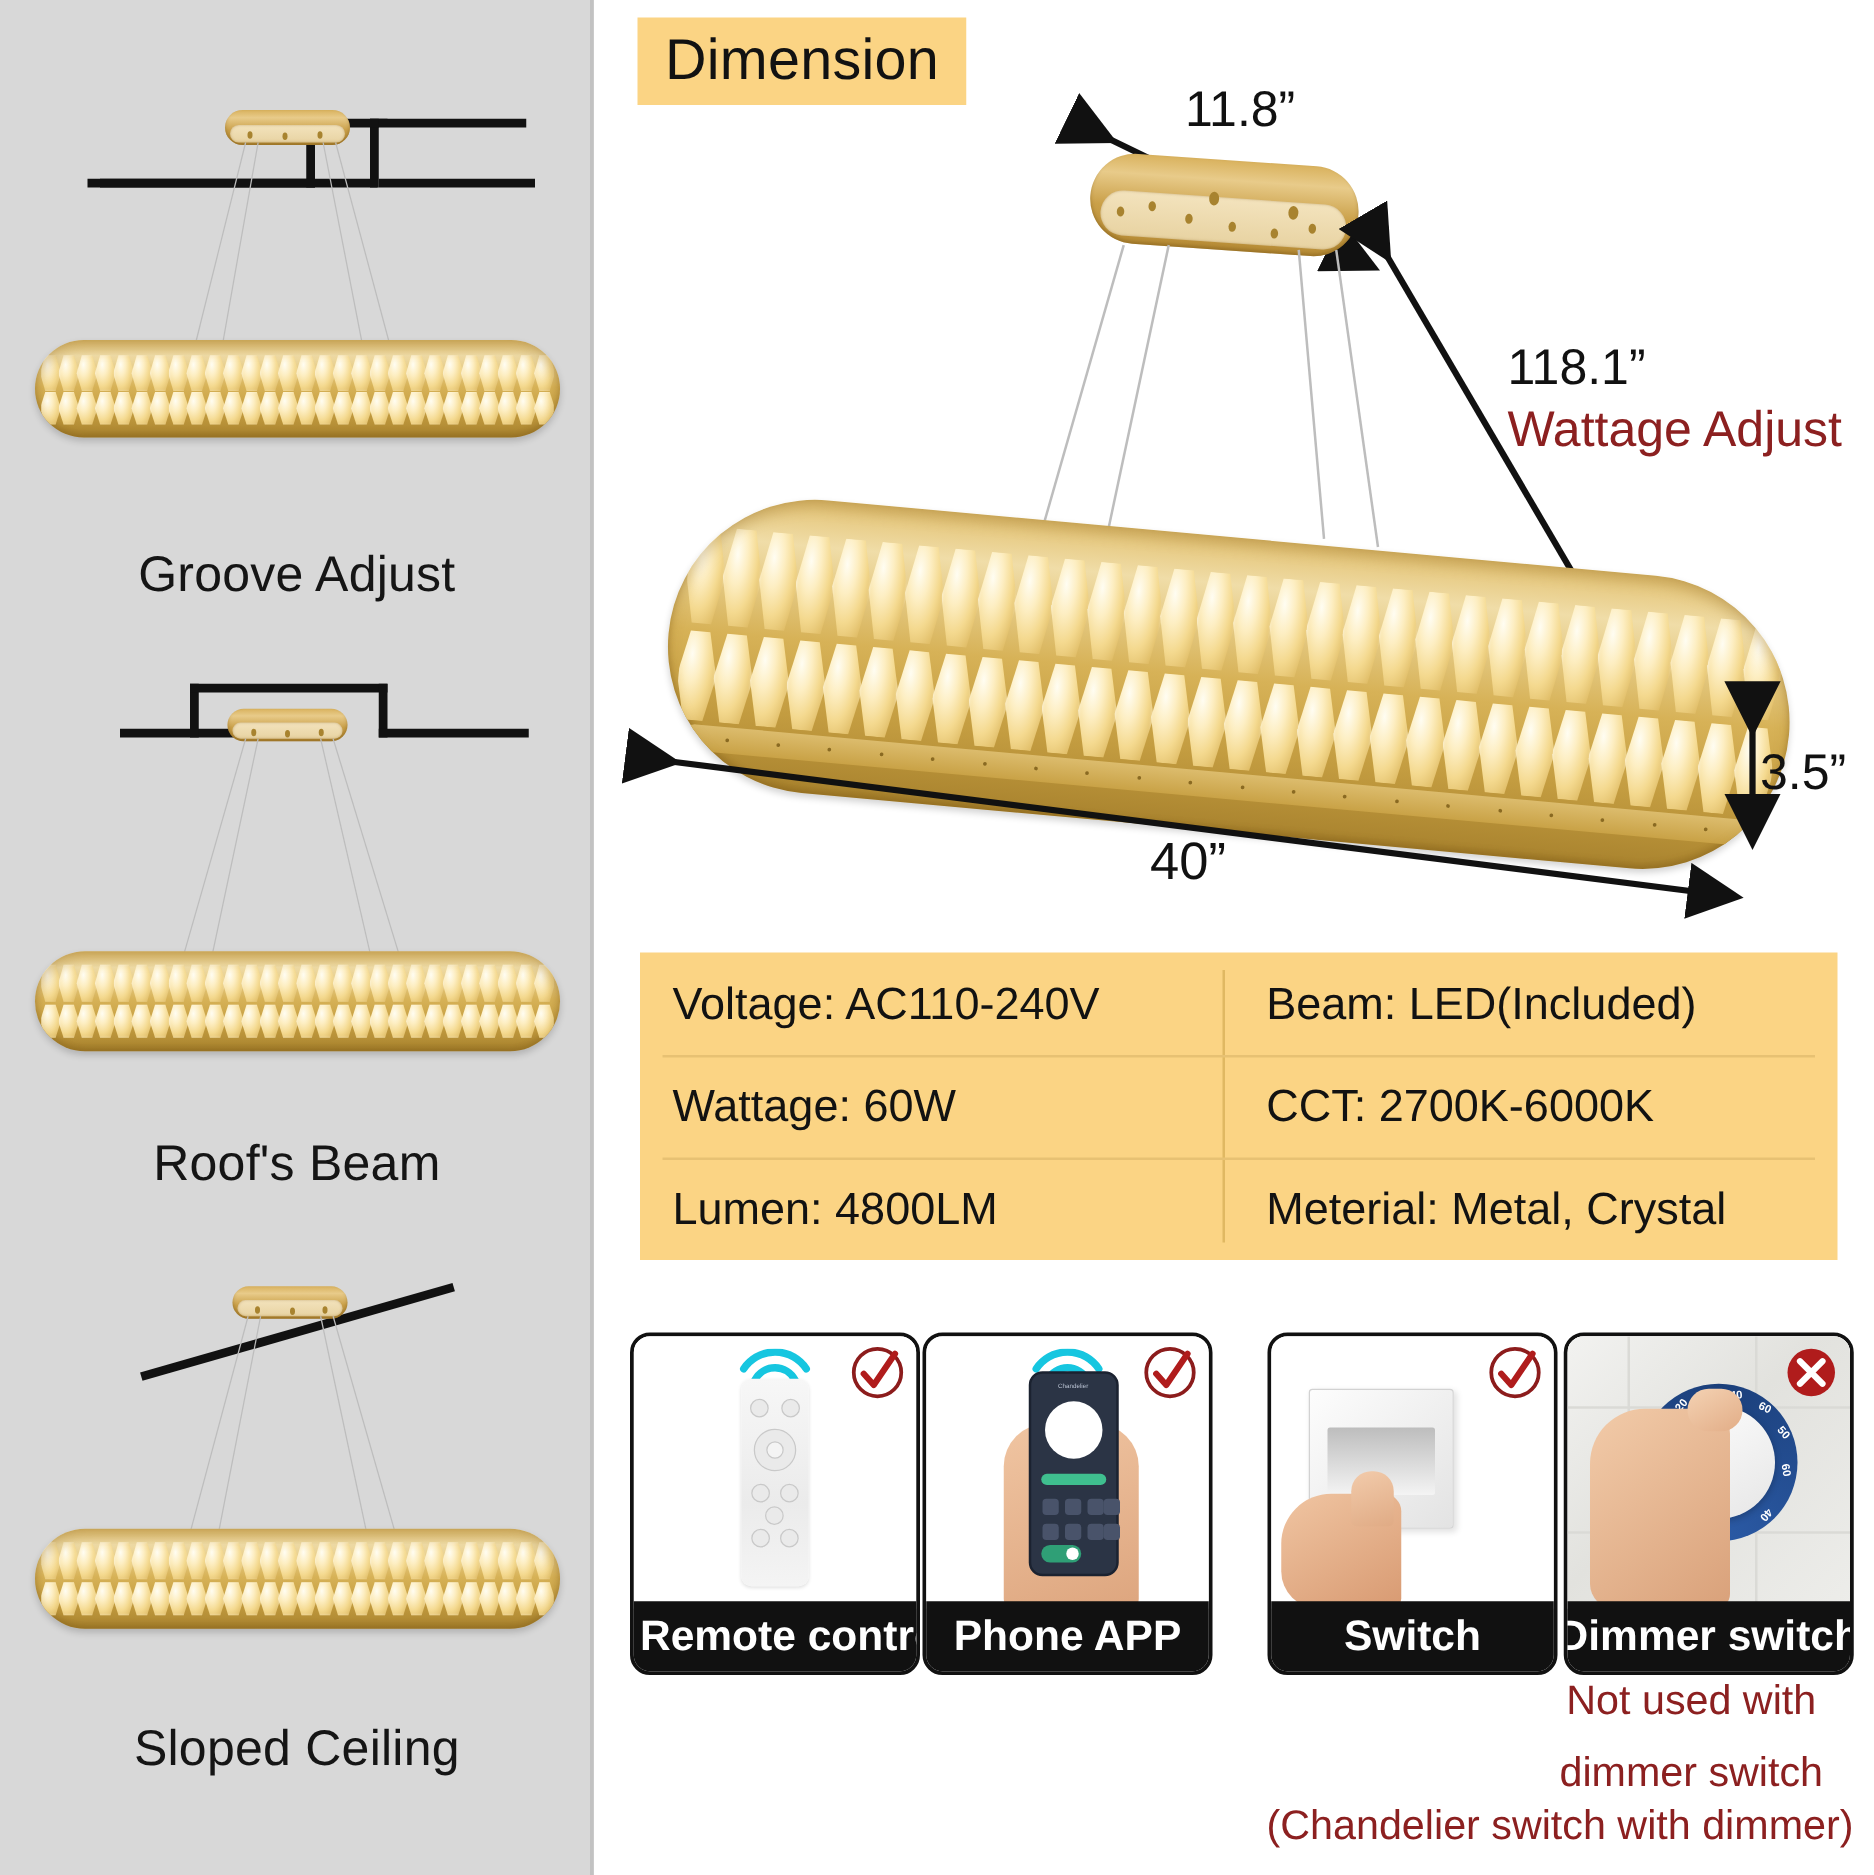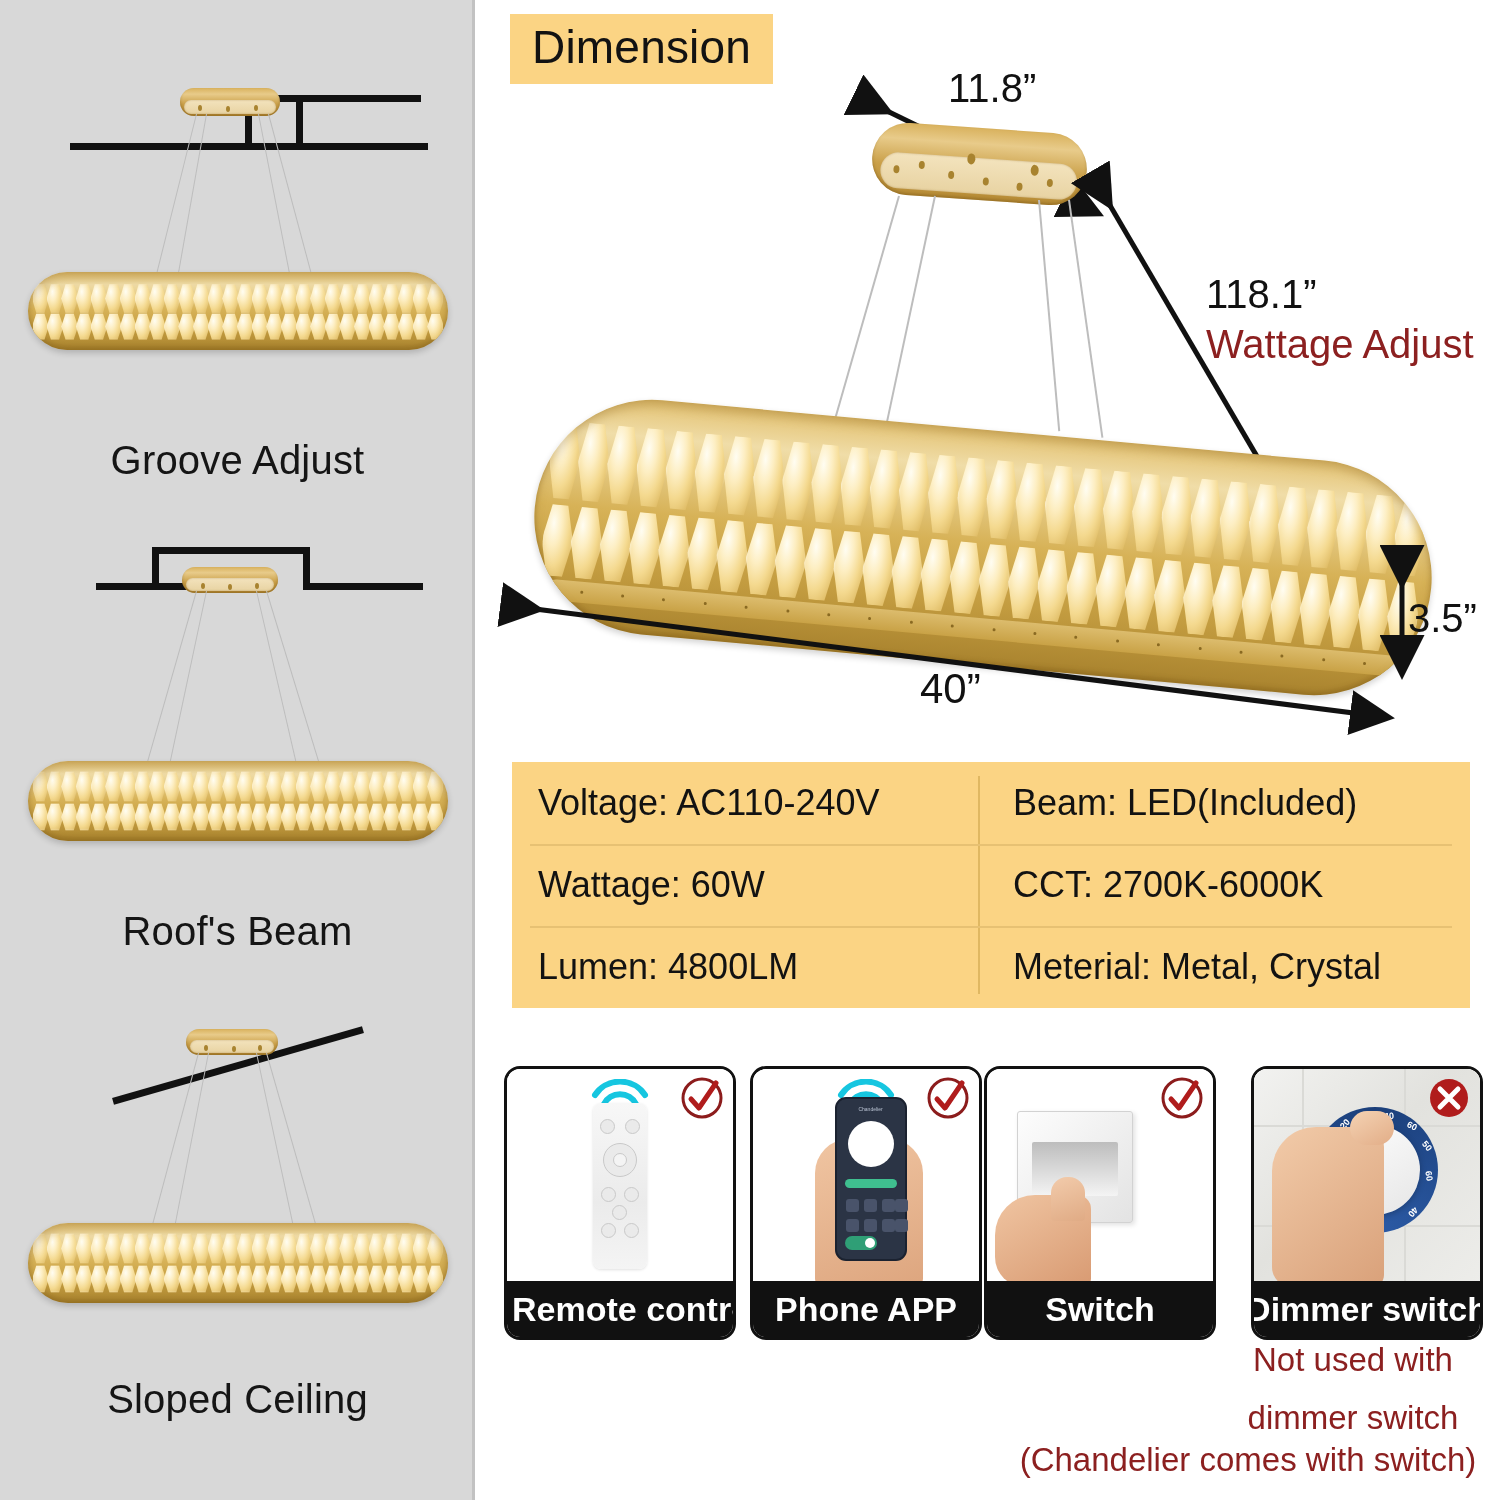--- a/index.html
+++ b/index.html
@@ -639,21 +639,21 @@
             <span class="rbtn" style="left:31px;top:120px;width:15px;height:15px;"></span>
           </div>
           <svg class="badge" viewBox="0 0 46 46">
             <circle cx="23" cy="23" r="19" fill="none" stroke="#8c1c1c" stroke-width="3"></circle>
             <path d="M12 24 L20 33 L37 8" fill="none" stroke="#b01c1c" stroke-width="5" stroke-linecap="round" stroke-linejoin="round"></path>
           </svg>
         </div>
         <div class="cap">Remote control</div>
       </div>
 
-      <div class="ctrl" style="left:246px;">
+      <div class="ctrl" style="left:234px;">
         <div class="img-area">
           <svg class="wifi" viewBox="0 0 62 42">
             <path d="M6 16 A30 30 0 0 1 56 16" stroke="#16c6e0" stroke-width="6" fill="none" stroke-linecap="round"></path>
             <path d="M15 25 A18 18 0 0 1 47 25" stroke="#16c6e0" stroke-width="6" fill="none" stroke-linecap="round"></path>
             <circle cx="31" cy="36" r="5" fill="#16c6e0"></circle>
           </svg>
           <div class="hand" style="left:62px; top:70px; width:108px; height:150px; border-radius:34px 34px 10px 10px; background:linear-gradient(160deg,#f0c5a2,#dda57e);"></div>
           <div class="phone">
             <div class="ttl">Chandelier</div>
             <div class="dial"></div>
@@ -669,21 +669,21 @@
             <div class="toggle"></div>
           </div>
           <svg class="badge" viewBox="0 0 46 46">
             <circle cx="23" cy="23" r="19" fill="none" stroke="#8c1c1c" stroke-width="3"></circle>
             <path d="M12 24 L20 33 L37 8" fill="none" stroke="#b01c1c" stroke-width="5" stroke-linecap="round" stroke-linejoin="round"></path>
           </svg>
         </div>
         <div class="cap center">Phone APP</div>
       </div>
 
-      <div class="ctrl" style="left:480px;">
+      <div class="ctrl" style="left:510px;">
         <div class="img-area">
           <div class="wswitch">
             <div class="rocker"></div>
           </div>
           <div class="hand" style="left:8px; top:126px; width:96px; height:92px; border-radius:40px 14px 8px 30px; background:linear-gradient(150deg,#f0c5a2,#d89a72);"></div>
           <div class="hand" style="left:64px; top:108px; width:34px; height:44px; border-radius:16px 16px 4px 4px; background:linear-gradient(160deg,#f2cbab,#e0ab85);"></div>
           <svg class="badge" viewBox="0 0 46 46">
             <circle cx="23" cy="23" r="19" fill="none" stroke="#8c1c1c" stroke-width="3"></circle>
             <path d="M12 24 L20 33 L37 8" fill="none" stroke="#b01c1c" stroke-width="5" stroke-linecap="round" stroke-linejoin="round"></path>
           </svg>
@@ -716,15 +716,15 @@
             <circle cx="23" cy="23" r="19" fill="#b01c1c"></circle>
             <path d="M14 14 L32 32 M32 14 L14 32" stroke="#fff" stroke-width="5" stroke-linecap="round"></path>
           </svg>
         </div>
         <div class="cap center">Dimmer switch</div>
       </div>
     </div>
 
     <div class="note" style="left:745px; top:1340px; width:260px;">Not used with</div>
     <div class="note" style="left:745px; top:1398px; width:260px;">dimmer switch</div>
-    <div class="note" style="left:520px; top:1440px; width:500px;">(Chandelier comes with switch)</div>
+    <div class="note" style="left:520px; top:1440px; width:500px;">(Chandelier switch with dimmer)</div>
   </div>
 </div>
 
 </body></html>

